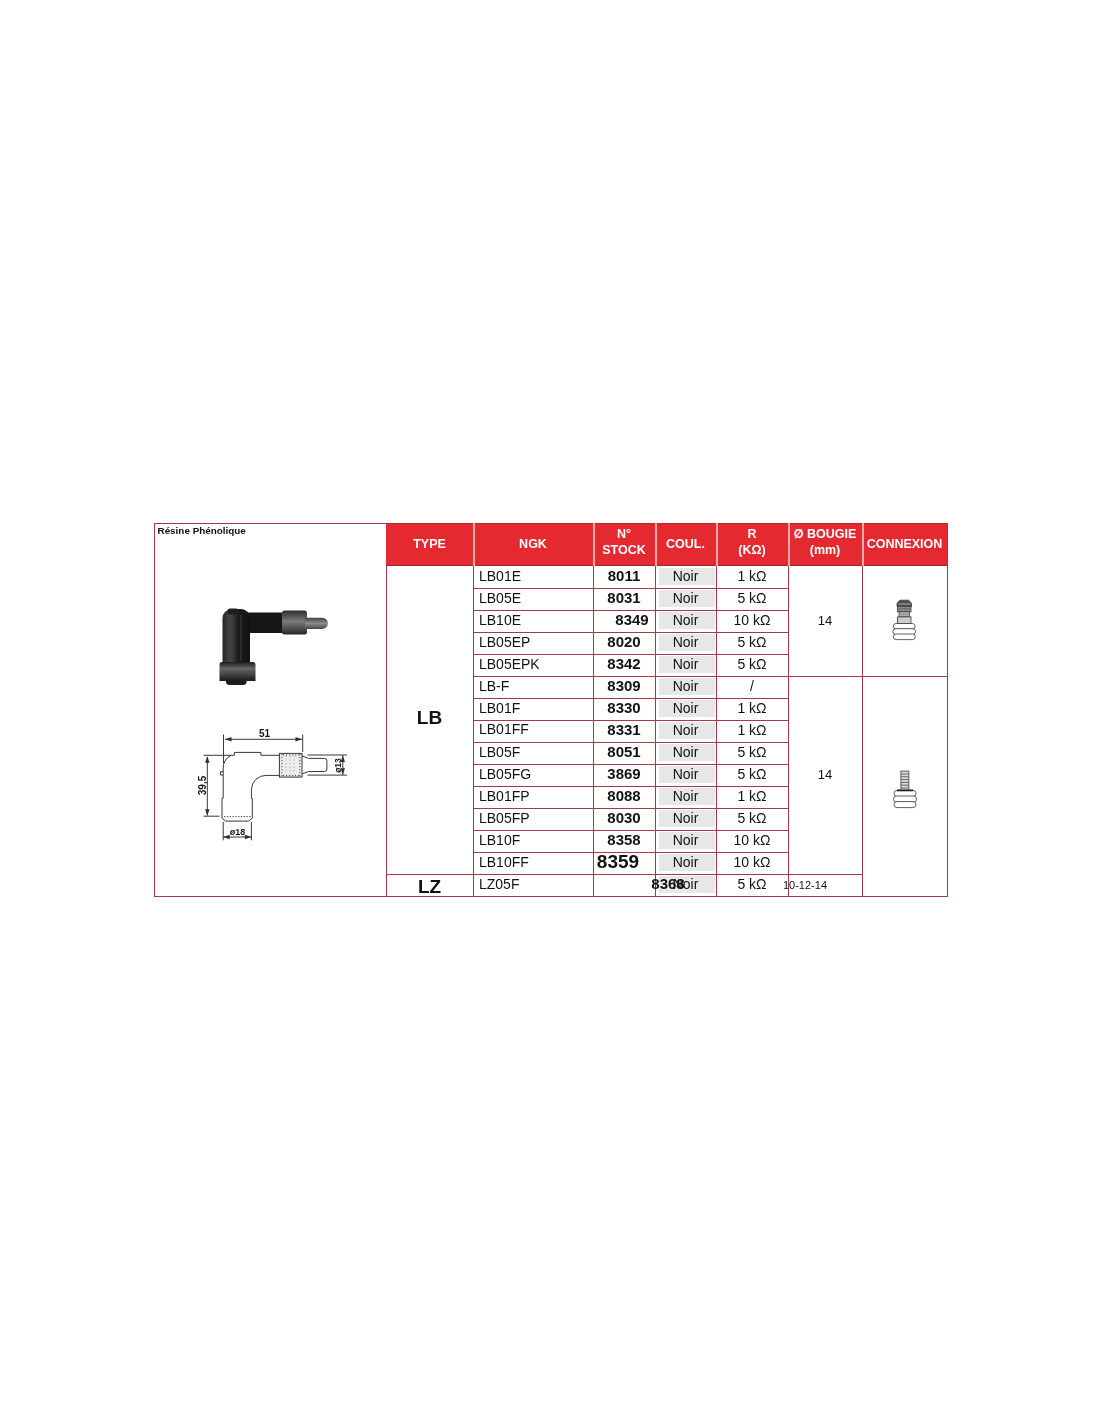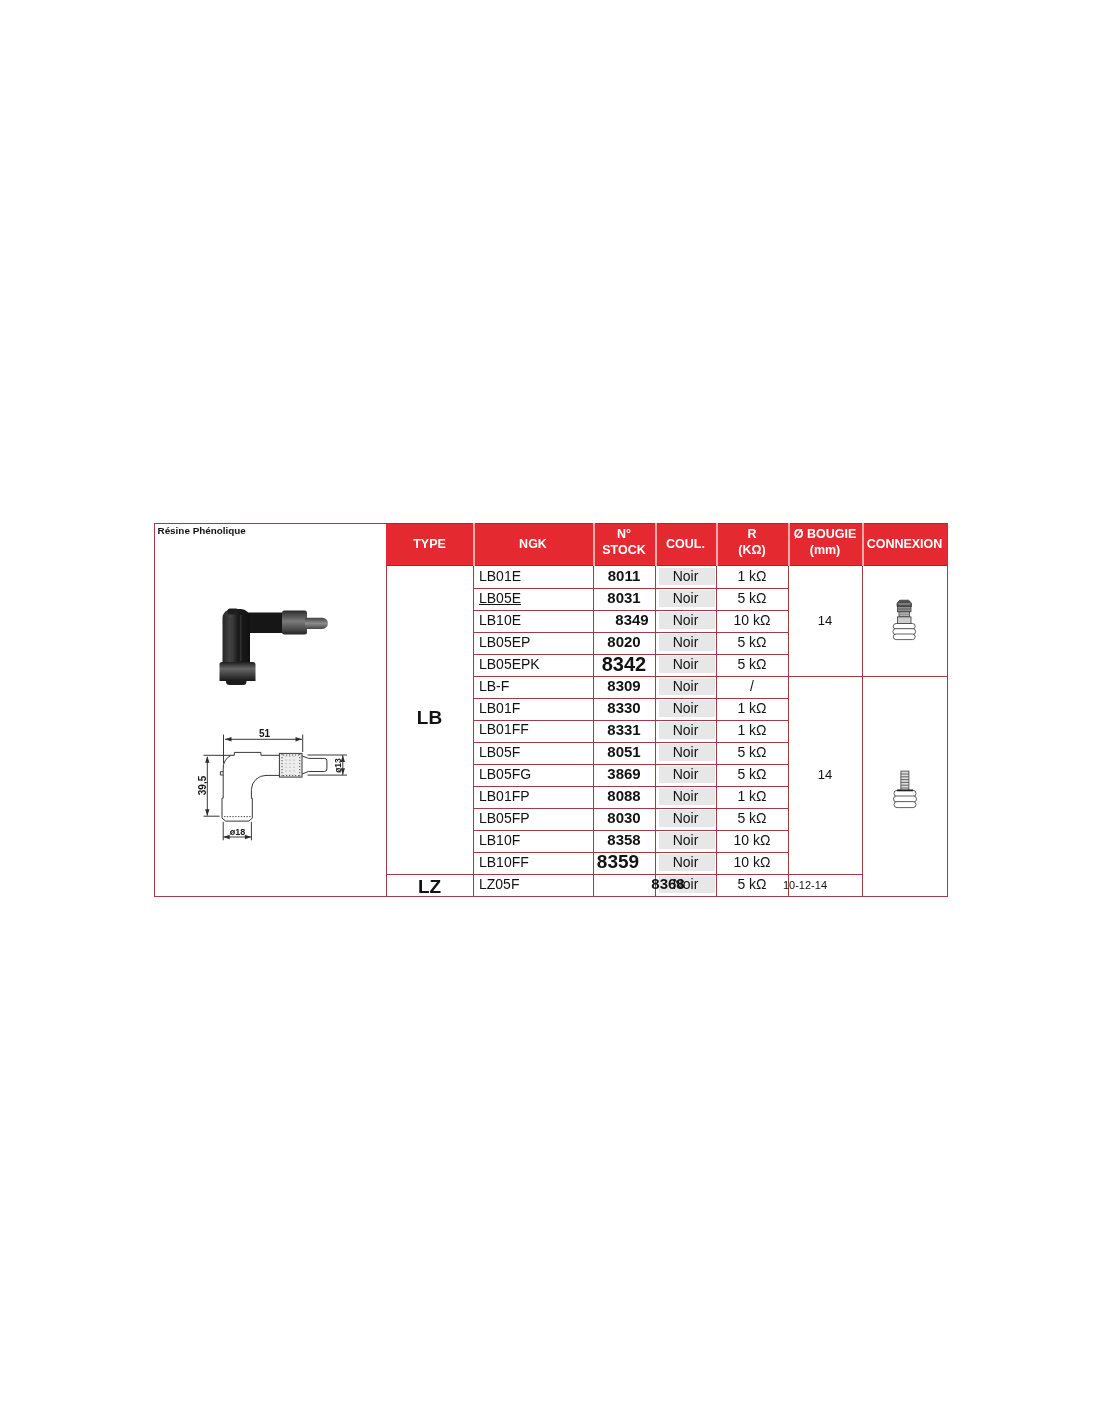--- a/index.html
+++ b/index.html
@@ -46,37 +46,37 @@
 <div class="hl" style="left:473px;top:808px;width:315px;"></div>
 <div class="hl" style="left:473px;top:830px;width:315px;"></div>
 <div class="hl" style="left:473px;top:852px;width:315px;"></div>
 <div class="hl" style="left:386px;top:874px;width:476px;"></div>
 <div class="abs" style="left:658.5px;top:567.5px;width:56px;height:17.5px;background:#e7e7e7;"></div>
 <div class="cell" style="left:479px;top:564.5px;width:110px;height:22px;line-height:22px;font-size:14px;">LB01E</div>
 <div class="cell ctr" style="left:593px;top:564.5px;width:62px;height:22px;line-height:22px;font-size:15px;font-weight:bold;">8011</div>
 <div class="cell ctr" style="left:655px;top:564.5px;width:61px;height:22px;line-height:22px;font-size:14px;">Noir</div>
 <div class="cell ctr" style="left:716px;top:564.5px;width:72px;height:22px;line-height:22px;font-size:14px;">1 kΩ</div>
 <div class="abs" style="left:658.5px;top:589.5px;width:56px;height:17.5px;background:#e7e7e7;"></div>
-<div class="cell" style="left:479px;top:586.5px;width:110px;height:22px;line-height:22px;font-size:14px;text-decoration:underline;">LB05E</div>
+<div class="cell" style="left:479px;top:586.5px;width:110px;height:22px;line-height:22px;font-size:14px;">LB05E</div>
 <div class="cell ctr" style="left:593px;top:586.5px;width:62px;height:22px;line-height:22px;font-size:15px;font-weight:bold;">8031</div>
 <div class="cell ctr" style="left:655px;top:586.5px;width:61px;height:22px;line-height:22px;font-size:14px;">Noir</div>
 <div class="cell ctr" style="left:716px;top:586.5px;width:72px;height:22px;line-height:22px;font-size:14px;">5 kΩ</div>
 <div class="abs" style="left:658.5px;top:611.5px;width:56px;height:17.5px;background:#e7e7e7;"></div>
 <div class="cell" style="left:479px;top:608.5px;width:110px;height:22px;line-height:22px;font-size:14px;">LB10E</div>
 <div class="cell ctr" style="left:593px;top:608.5px;width:62px;height:22px;line-height:22px;font-size:15px;font-weight:bold;padding-left:8px;">8349</div>
 <div class="cell ctr" style="left:655px;top:608.5px;width:61px;height:22px;line-height:22px;font-size:14px;">Noir</div>
 <div class="cell ctr" style="left:716px;top:608.5px;width:72px;height:22px;line-height:22px;font-size:14px;">10 kΩ</div>
 <div class="abs" style="left:658.5px;top:633.5px;width:56px;height:17.5px;background:#e7e7e7;"></div>
 <div class="cell" style="left:479px;top:630.5px;width:110px;height:22px;line-height:22px;font-size:14px;">LB05EP</div>
 <div class="cell ctr" style="left:593px;top:630.5px;width:62px;height:22px;line-height:22px;font-size:15px;font-weight:bold;">8020</div>
 <div class="cell ctr" style="left:655px;top:630.5px;width:61px;height:22px;line-height:22px;font-size:14px;">Noir</div>
 <div class="cell ctr" style="left:716px;top:630.5px;width:72px;height:22px;line-height:22px;font-size:14px;">5 kΩ</div>
 <div class="abs" style="left:658.5px;top:655.5px;width:56px;height:17.5px;background:#e7e7e7;"></div>
 <div class="cell" style="left:479px;top:652.5px;width:110px;height:22px;line-height:22px;font-size:14px;">LB05EPK</div>
-<div class="cell ctr" style="left:593px;top:652.5px;width:62px;height:22px;line-height:22px;font-size:20px;font-weight:bold;">8342</div>
+<div class="cell ctr" style="left:593px;top:652.5px;width:62px;height:22px;line-height:22px;font-size:15px;font-weight:bold;">8342</div>
 <div class="cell ctr" style="left:655px;top:652.5px;width:61px;height:22px;line-height:22px;font-size:14px;">Noir</div>
 <div class="cell ctr" style="left:716px;top:652.5px;width:72px;height:22px;line-height:22px;font-size:14px;">5 kΩ</div>
 <div class="abs" style="left:658.5px;top:677.5px;width:56px;height:17.5px;background:#e7e7e7;"></div>
 <div class="cell" style="left:479px;top:674.5px;width:110px;height:22px;line-height:22px;font-size:14px;">LB-F</div>
 <div class="cell ctr" style="left:593px;top:674.5px;width:62px;height:22px;line-height:22px;font-size:15px;font-weight:bold;">8309</div>
 <div class="cell ctr" style="left:655px;top:674.5px;width:61px;height:22px;line-height:22px;font-size:14px;">Noir</div>
 <div class="cell ctr" style="left:716px;top:674.5px;width:72px;height:22px;line-height:22px;font-size:14px;">/</div>
 <div class="abs" style="left:658.5px;top:699.5px;width:56px;height:17.5px;background:#e7e7e7;"></div>
 <div class="cell" style="left:479px;top:696.5px;width:110px;height:22px;line-height:22px;font-size:14px;">LB01F</div>
 <div class="cell ctr" style="left:593px;top:696.5px;width:62px;height:22px;line-height:22px;font-size:15px;font-weight:bold;">8330</div>

